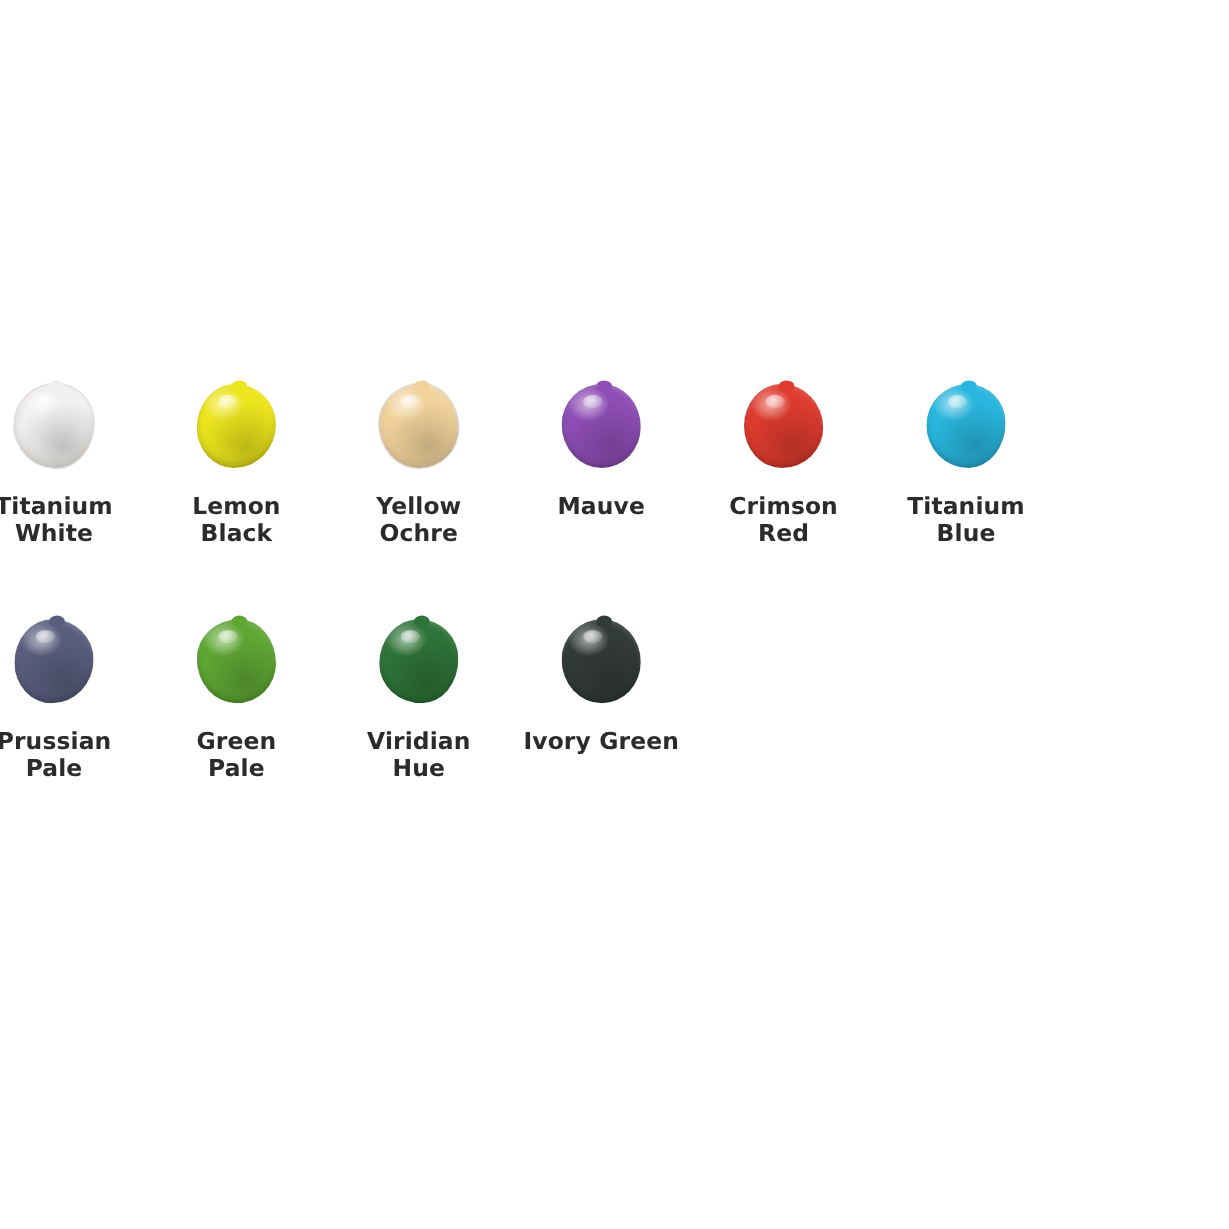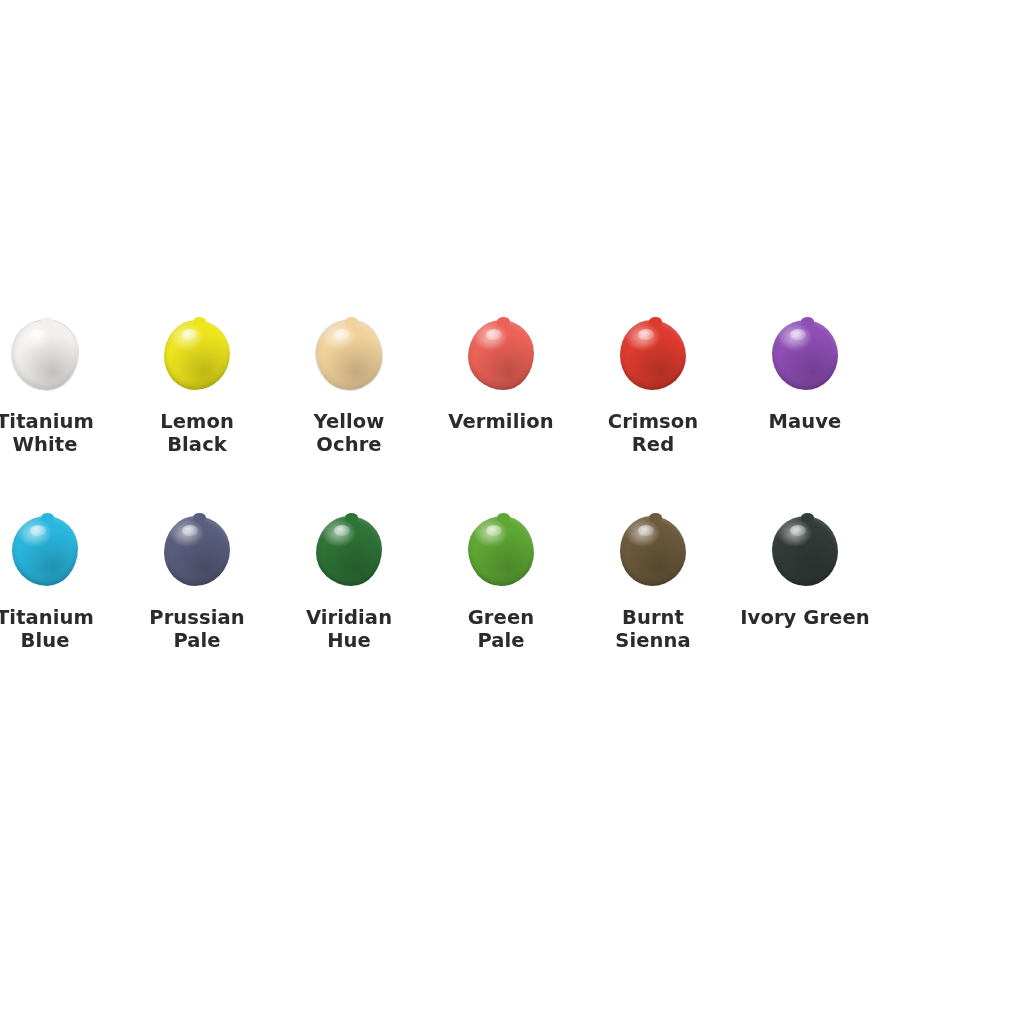--- a/index.html
+++ b/index.html
@@ -147,72 +147,59 @@
       </div>
       <div class="swatch-cell">
         <div class="blob-wrap">
           <div class="blob pale" style="background-color: rgb(242, 210, 155); border-radius: 53% 47% 50% 50% / 47% 53%;"></div>
         </div>
         <div class="swatch-label">Yellow
 Ochre</div>
       </div>
       <div class="swatch-cell">
         <div class="blob-wrap">
-          <div class="blob" style="background-color: rgb(236, 98, 87); border-radius: 50% 50% 46% 54% / 53% 47%;"></div>
-        </div>
-        <div class="swatch-label">Vermilion</div>
+          <div class="blob" style="background-color: rgb(142, 78, 181); border-radius: 51% 49% 49% 51% / 48% 51% 49% 52%;"></div>
+        </div>
+        <div class="swatch-label">Mauve</div>
       </div>
       <div class="swatch-cell">
         <div class="blob-wrap">
           <div class="blob" style="background-color: rgb(222, 59, 46); border-radius: 47% 53% 52% 48% / 50% 52% 48% 50%;"></div>
         </div>
         <div class="swatch-label">Crimson
 Red</div>
       </div>
       <div class="swatch-cell">
         <div class="blob-wrap">
-          <div class="blob" style="background-color: rgb(142, 78, 181); border-radius: 51% 49% 49% 51% / 48% 51% 49% 52%;"></div>
-        </div>
-        <div class="swatch-label">Mauve</div>
-      </div>
-      <div class="swatch-cell">
-        <div class="blob-wrap">
           <div class="blob" style="background-color: rgb(41, 182, 222); border-radius: 52% 48% 47% 53% / 49% 46% 54% 51%;"></div>
         </div>
         <div class="swatch-label">Titanium
 Blue</div>
       </div>
       <div class="swatch-cell">
         <div class="blob-wrap">
           <div class="blob" style="background-color: rgb(90, 94, 126); border-radius: 48% 52% 53% 47% / 52% 48%;"></div>
         </div>
         <div class="swatch-label">Prussian
 Pale</div>
       </div>
       <div class="swatch-cell">
         <div class="blob-wrap">
+          <div class="blob" style="background-color: rgb(95, 167, 52); border-radius: 53% 47% 50% 50% / 47% 53%;"></div>
+        </div>
+        <div class="swatch-label">Green
+Pale</div>
+      </div>
+      <div class="swatch-cell">
+        <div class="blob-wrap">
           <div class="blob" style="background-color: rgb(46, 115, 55); border-radius: 50% 50% 46% 54% / 53% 47%;"></div>
         </div>
         <div class="swatch-label">Viridian
 Hue</div>
       </div>
       <div class="swatch-cell">
         <div class="blob-wrap">
-          <div class="blob" style="background-color: rgb(95, 167, 52); border-radius: 53% 47% 50% 50% / 47% 53%;"></div>
-        </div>
-        <div class="swatch-label">Green
-Pale</div>
-      </div>
-      <div class="swatch-cell">
-        <div class="blob-wrap">
-          <div class="blob" style="background-color: rgb(107, 90, 60); border-radius: 47% 53% 52% 48% / 50% 52% 48% 50%;"></div>
-        </div>
-        <div class="swatch-label">Burnt
-Sienna</div>
-      </div>
-      <div class="swatch-cell">
-        <div class="blob-wrap">
           <div class="blob" style="background-color: rgb(51, 59, 57); border-radius: 51% 49% 49% 51% / 48% 51% 49% 52%;"></div>
         </div>
         <div class="swatch-label">Ivory Green</div>
       </div>
     </div>
 </div>
 
 </body></html>

